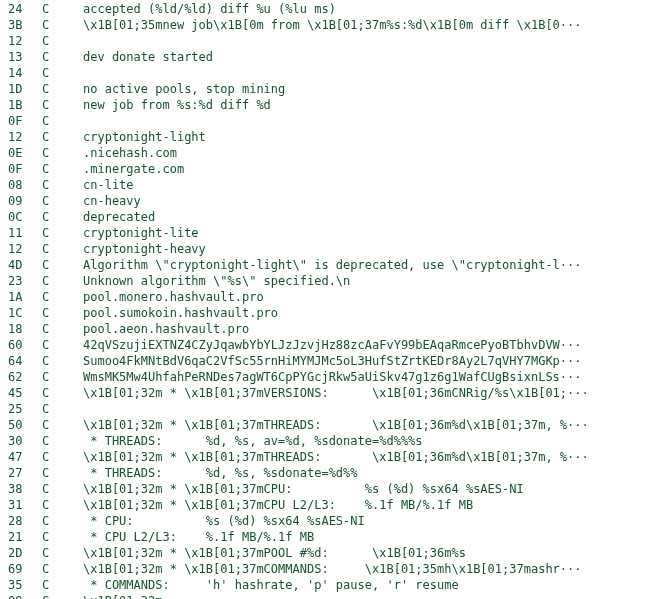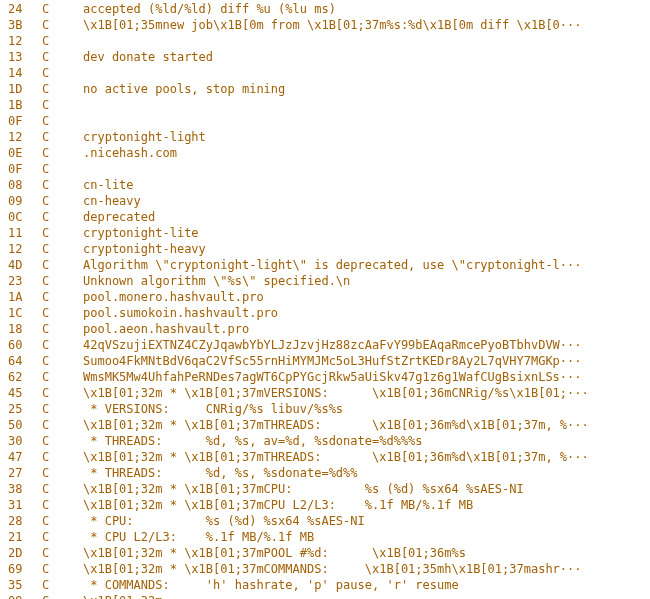--- a/index.html
+++ b/index.html
@@ -8,21 +8,21 @@
     background: #ffffff;
   }
   .screen {
     position: relative;
     width: 636px;
     height: 599px;
     overflow: hidden;
     background: #ffffff;
     font-family: "DejaVu Sans Mono", "Liberation Mono", monospace;
     font-size: 12px;
-    color: #a16207;
+    color: #14532d;
   }
   .rows {
     padding-top: 1px;
   }
   .row {
     display: flex;
     height: 16px;
     line-height: 16px;
     white-space: pre;
   }
@@ -45,40 +45,40 @@
 <body>
 
 <div class="screen">
   <div class="rows">
       <div class="row"><span class="col-len">24</span><span class="col-type">C</span><span class="col-text">accepted (%ld/%ld) diff %u (%lu ms)</span></div>
       <div class="row"><span class="col-len">3B</span><span class="col-type">C</span><span class="col-text">\x1B[01;35mnew job\x1B[0m from \x1B[01;37m%s:%d\x1B[0m diff \x1B[0···</span></div>
       <div class="row"><span class="col-len">12</span><span class="col-type">C</span></div>
       <div class="row"><span class="col-len">13</span><span class="col-type">C</span><span class="col-text">dev donate started</span></div>
       <div class="row"><span class="col-len">14</span><span class="col-type">C</span></div>
       <div class="row"><span class="col-len">1D</span><span class="col-type">C</span><span class="col-text">no active pools, stop mining</span></div>
-      <div class="row"><span class="col-len">1B</span><span class="col-type">C</span></div>
+      <div class="row"><span class="col-len">1B</span><span class="col-type">C</span><span class="col-text">new job from %s:%d diff %d</span></div>
       <div class="row"><span class="col-len">0F</span><span class="col-type">C</span></div>
       <div class="row"><span class="col-len">12</span><span class="col-type">C</span><span class="col-text">cryptonight-light</span></div>
       <div class="row"><span class="col-len">0E</span><span class="col-type">C</span><span class="col-text">.nicehash.com</span></div>
-      <div class="row"><span class="col-len">0F</span><span class="col-type">C</span></div>
+      <div class="row"><span class="col-len">0F</span><span class="col-type">C</span><span class="col-text">.minergate.com</span></div>
       <div class="row"><span class="col-len">08</span><span class="col-type">C</span><span class="col-text">cn-lite</span></div>
       <div class="row"><span class="col-len">09</span><span class="col-type">C</span><span class="col-text">cn-heavy</span></div>
       <div class="row"><span class="col-len">0C</span><span class="col-type">C</span><span class="col-text">deprecated</span></div>
       <div class="row"><span class="col-len">11</span><span class="col-type">C</span><span class="col-text">cryptonight-lite</span></div>
       <div class="row"><span class="col-len">12</span><span class="col-type">C</span><span class="col-text">cryptonight-heavy</span></div>
       <div class="row"><span class="col-len">4D</span><span class="col-type">C</span><span class="col-text">Algorithm \"cryptonight-light\" is deprecated, use \"cryptonight-l···</span></div>
       <div class="row"><span class="col-len">23</span><span class="col-type">C</span><span class="col-text">Unknown algorithm \"%s\" specified.\n</span></div>
       <div class="row"><span class="col-len">1A</span><span class="col-type">C</span><span class="col-text">pool.monero.hashvault.pro</span></div>
       <div class="row"><span class="col-len">1C</span><span class="col-type">C</span><span class="col-text">pool.sumokoin.hashvault.pro</span></div>
       <div class="row"><span class="col-len">18</span><span class="col-type">C</span><span class="col-text">pool.aeon.hashvault.pro</span></div>
       <div class="row"><span class="col-len">60</span><span class="col-type">C</span><span class="col-text">42qVSzujiEXTNZ4CZyJqawbYbYLJzJzvjHz88zcAaFvY99bEAqaRmcePyoBTbhvDVW···</span></div>
       <div class="row"><span class="col-len">64</span><span class="col-type">C</span><span class="col-text">Sumoo4FkMNtBdV6qaC2VfSc55rnHiMYMJMc5oL3HufStZrtKEDr8Ay2L7qVHY7MGKp···</span></div>
       <div class="row"><span class="col-len">62</span><span class="col-type">C</span><span class="col-text">WmsMK5Mw4UhfahPeRNDes7agWT6CpPYGcjRkw5aUiSkv47g1z6g1WafCUgBsixnLSs···</span></div>
       <div class="row"><span class="col-len">45</span><span class="col-type">C</span><span class="col-text">\x1B[01;32m * \x1B[01;37mVERSIONS:      \x1B[01;36mCNRig/%s\x1B[01;···</span></div>
-      <div class="row"><span class="col-len">25</span><span class="col-type">C</span><span class="col-text"> * VERSIONS:     CNRig/%s libuv/%s%s</span></div>
+      <div class="row"><span class="col-len">25</span><span class="col-type">C</span></div>
       <div class="row"><span class="col-len">50</span><span class="col-type">C</span><span class="col-text">\x1B[01;32m * \x1B[01;37mTHREADS:       \x1B[01;36m%d\x1B[01;37m, %···</span></div>
       <div class="row"><span class="col-len">30</span><span class="col-type">C</span><span class="col-text"> * THREADS:      %d, %s, av=%d, %sdonate=%d%%%s</span></div>
       <div class="row"><span class="col-len">47</span><span class="col-type">C</span><span class="col-text">\x1B[01;32m * \x1B[01;37mTHREADS:       \x1B[01;36m%d\x1B[01;37m, %···</span></div>
       <div class="row"><span class="col-len">27</span><span class="col-type">C</span><span class="col-text"> * THREADS:      %d, %s, %sdonate=%d%%</span></div>
       <div class="row"><span class="col-len">38</span><span class="col-type">C</span><span class="col-text">\x1B[01;32m * \x1B[01;37mCPU:          %s (%d) %sx64 %sAES-NI</span></div>
       <div class="row"><span class="col-len">31</span><span class="col-type">C</span><span class="col-text">\x1B[01;32m * \x1B[01;37mCPU L2/L3:    %.1f MB/%.1f MB</span></div>
       <div class="row"><span class="col-len">28</span><span class="col-type">C</span><span class="col-text"> * CPU:          %s (%d) %sx64 %sAES-NI</span></div>
       <div class="row"><span class="col-len">21</span><span class="col-type">C</span><span class="col-text"> * CPU L2/L3:    %.1f MB/%.1f MB</span></div>
       <div class="row"><span class="col-len">2D</span><span class="col-type">C</span><span class="col-text">\x1B[01;32m * \x1B[01;37mPOOL #%d:      \x1B[01;36m%s</span></div>
       <div class="row"><span class="col-len">69</span><span class="col-type">C</span><span class="col-text">\x1B[01;32m * \x1B[01;37mCOMMANDS:     \x1B[01;35mh\x1B[01;37mashr···</span></div>

